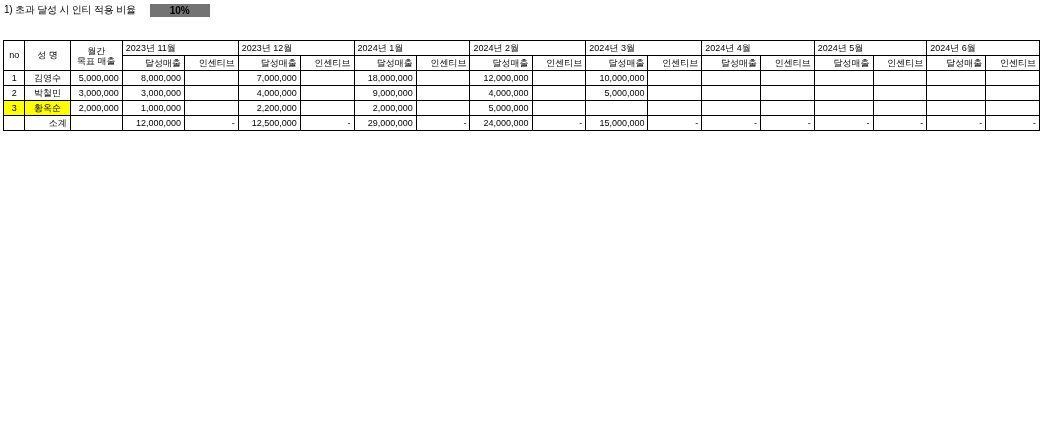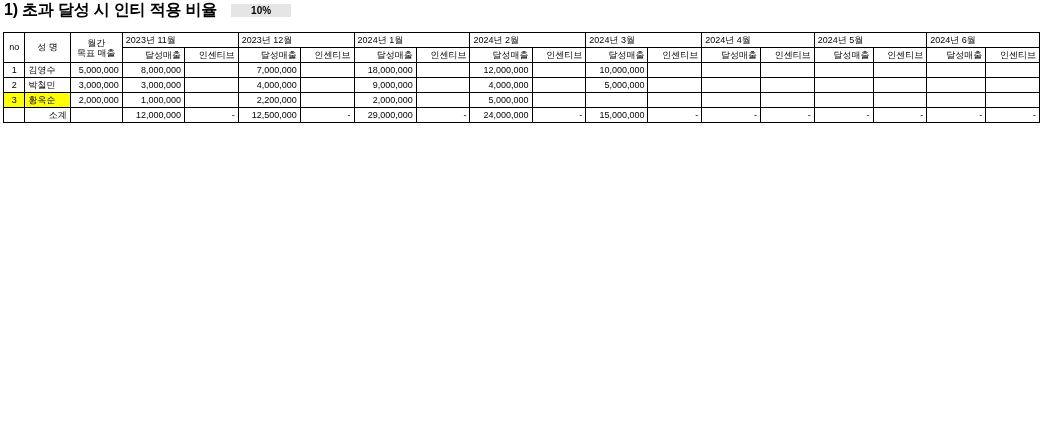--- a/index.html
+++ b/index.html
@@ -22,57 +22,57 @@
   }
   
   .title-row {
     display: flex;
     align-items: center;
     height: 16px;
     padding-left: 4px;
     margin-top: 2px;
   }
   .title-text {
-    font-weight: bold;
-    font-size: 16px;
+    font-weight: normal;
+    font-size: 10px;
     letter-spacing: -0.2px;
     white-space: nowrap;
   }
   .ratio-cell {
     margin-left: 14px;
     width: 60px;
     height: 13px;
     line-height: 13px;
-    background: #e5e5e5;
+    background: #737373;
     text-align: center;
     font-weight: bold;
     font-size: 10px;
   }
   .spacer-row {
     height: 14px;
   }
   
   table.grid {
     border-collapse: collapse;
     table-layout: fixed;
     margin-left: 3px;
-    margin-top: 0px;
+    margin-top: 8px;
   }
   table.grid td, table.grid th {
     border: 1px solid #000000;
     font-weight: normal;
     font-size: 9px;
     padding: 0 3px;
     height: 15px;
     box-sizing: border-box;
     overflow: hidden;
     white-space: nowrap;
   }
   .c-no       { width: 24px;  text-align: center; }
-  .c-name     { width: 52px;  }
+  .c-name     { width: 52px;  text-align: center; }
   .c-goal     { width: 55px;  text-align: right;  }
   .c-sales    { width: 68px;  text-align: right;  }
   .c-incent   { width: 60px;  text-align: right;  }
   .hdr {
     text-align: center;
     vertical-align: middle;
   }
   .hdr-month {
     vertical-align: middle;
     height: 17px;

